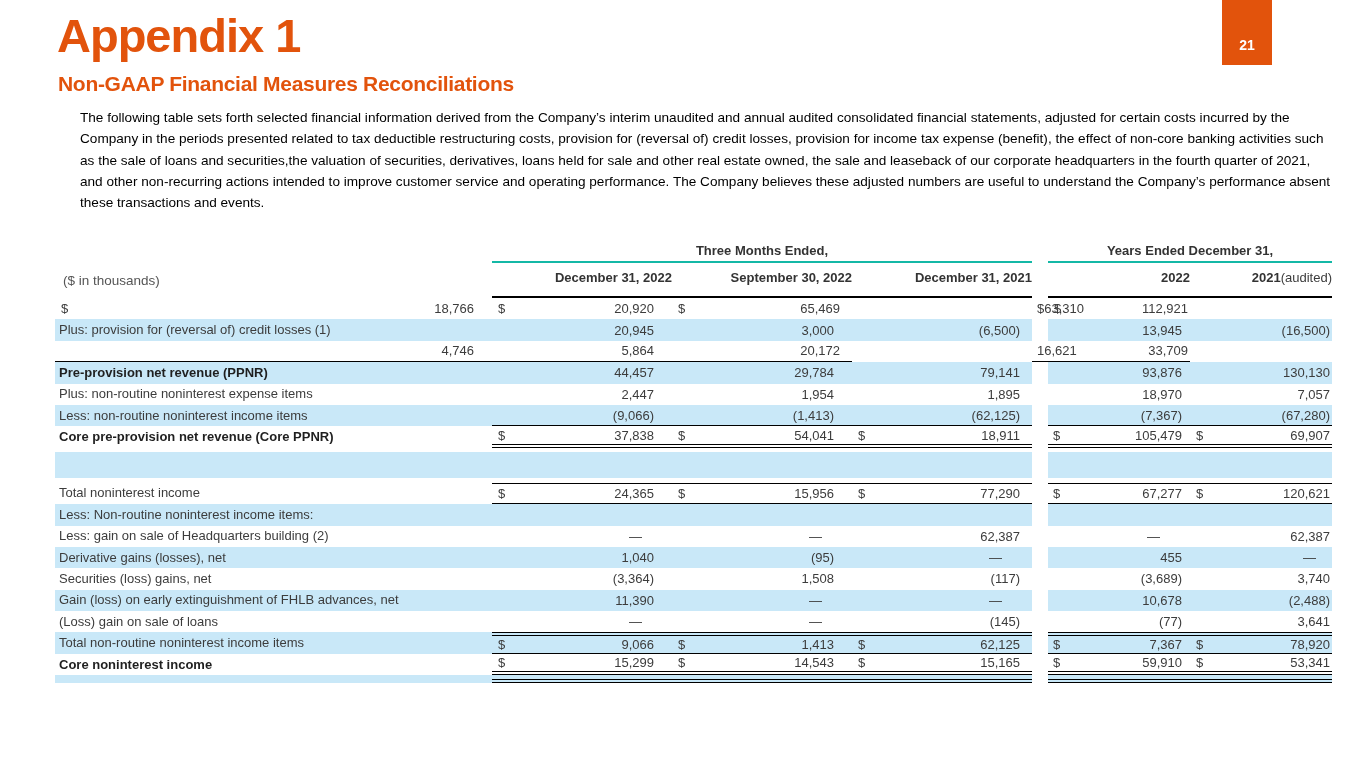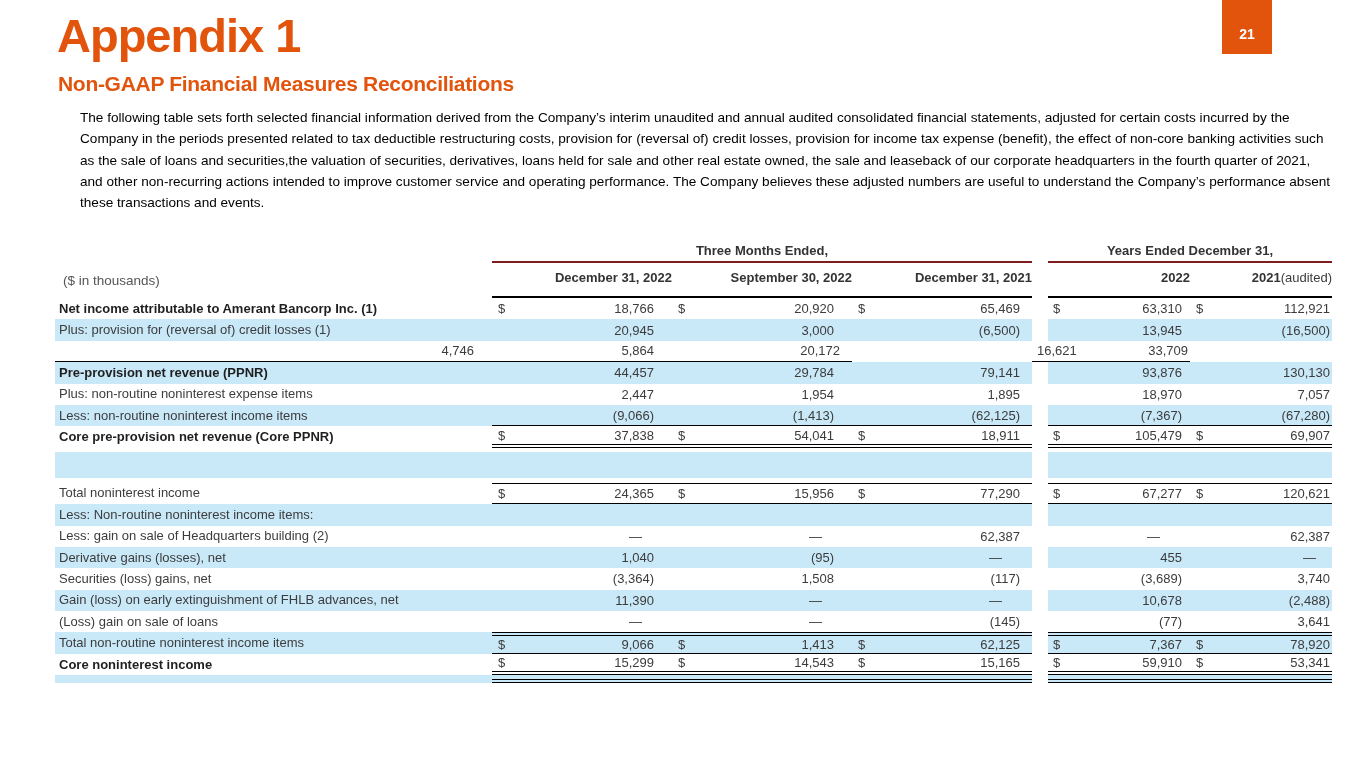--- a/index.html
+++ b/index.html
@@ -13,36 +13,36 @@
     position:absolute;left:57px;top:8px;
     font-size:47px;font-weight:bold;letter-spacing:-1px;
     color:var(--accent);
   }
   .page-subtitle{
     position:absolute;left:58px;top:72px;
     font-size:21px;font-weight:bold;letter-spacing:-0.3px;
     color:var(--accent);
   }
   .page-badge{
-    position:absolute;left:1222px;top:0;width:50px;height:54px;
+    position:absolute;left:1222px;top:0;width:50px;height:65px;
     background:var(--accent);color:#fff;
     display:flex;align-items:flex-end;justify-content:center;
     font-size:14px;font-weight:bold;padding-bottom:12px;box-sizing:border-box;
   }
   .intro{
     position:absolute;left:80px;top:107px;width:1256px;
     font-size:13.6px;line-height:21.3px;color:#000000;
   }
   
   .fin-table{position:absolute;left:55px;top:243px;width:1277px;font-size:13px;color:#3c3c3c;}
   .grid{display:grid;grid-template-columns:437px 180px 180px 180px 16px 142px 142px;}
   .hgrid{display:grid;grid-template-columns:437px 540px 16px 284px;}
   .group-span{
     text-align:center;font-weight:bold;color:#333;
-    border-bottom:2px solid #7f1d1d;padding-bottom:3px;
+    border-bottom:2px solid #14b8a6;padding-bottom:3px;
   }
   .h1row{height:20px;}
   .h2row .cols{display:grid;border-bottom:2px solid #000;}
   .h2row .cols.g1{grid-template-columns:180px 180px 180px;}
   .h2row .cols.g2{grid-template-columns:142px 142px;}
   .colhead{
     display:flex;flex-direction:row;justify-content:flex-end;align-items:center;
     font-weight:bold;color:#333;padding-bottom:3px;min-height:33px;box-sizing:border-box;
     text-align:center;line-height:14px;
   }
@@ -110,21 +110,20 @@
         <div>2022</div>
       </div>
       <div class="colhead">
         <div>2021</div>
         <div class="sub">(audited)</div>
       </div>
     </div>
   </div>
   <div id="rows">
       <div class="grid trow">
-    <div class="cell label bold ind-a">Net income attributable to Amerant Bancorp Inc. (1)</div>
     <div class="cell val c0">
           <span class="ds">$</span>
           <span class="v">18,766</span>
         </div>
     <div class="cell val c1">
           <span class="ds">$</span>
           <span class="v">20,920</span>
         </div>
     <div class="cell val c2">
           <span class="ds">$</span>

